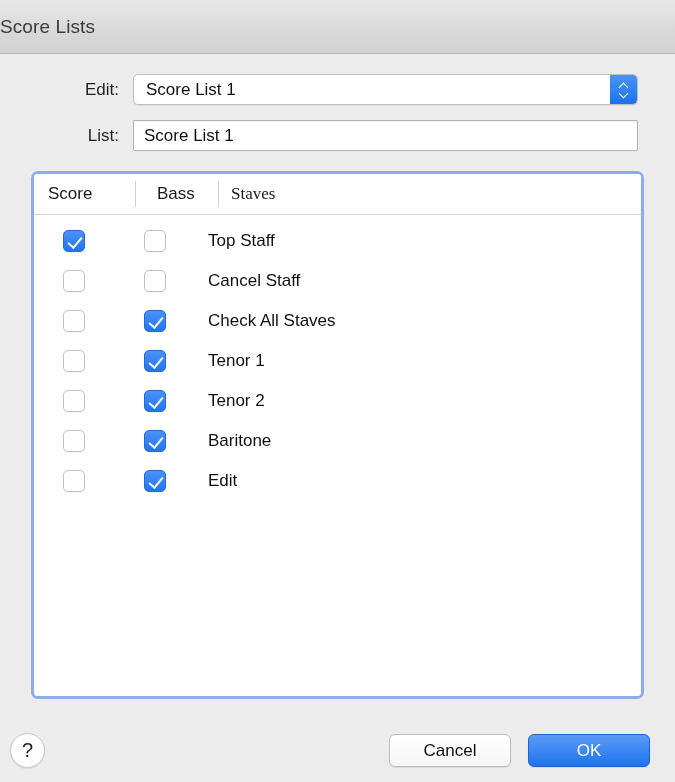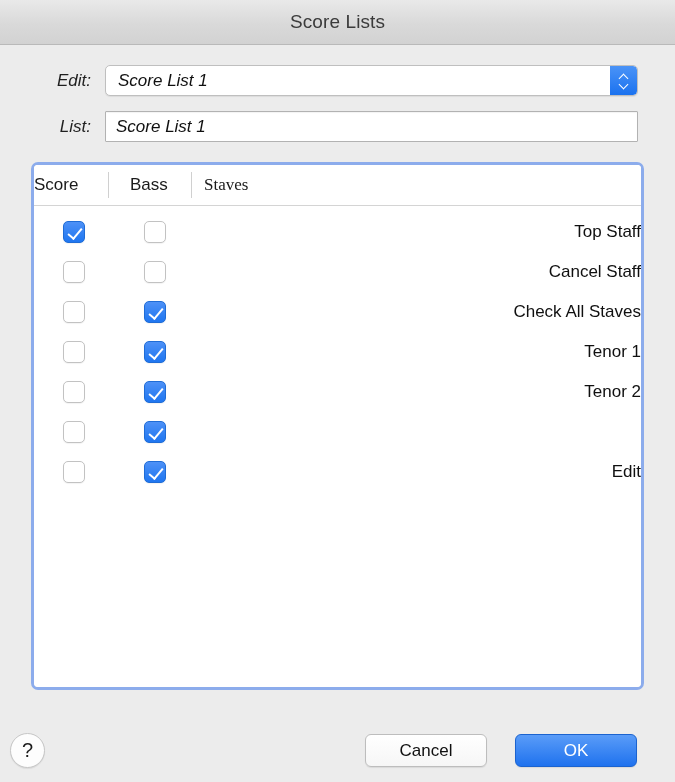--- a/index.html
+++ b/index.html
@@ -17,38 +17,37 @@
     position: relative;
     width: 675px;
     height: 782px;
     background: #ececec;
     display: flex;
     flex-direction: column;
   }
 
   
   .titlebar {
-    height: 45px;
+    height: 54px;
     background: linear-gradient(to bottom, #e9e9e9 0%, #d9d9d9 55%, #d2d2d2 100%);
     border-bottom: 1px solid #b9b9b9;
     display: flex;
     align-items: center;
-    justify-content: center;
+    justify-content: flex-start;
     flex: 0 0 auto;
   }
   .titlebar-title {
     font-size: 19px;
     color: #3b3b3b;
     letter-spacing: 0.1px;
   }
 
   
   .form-area {
-    padding: 20px 37px 0 20px;
-    font-style: italic;
+    padding: 20px 37px 0 48px;
   }
 
   .form-row {
     display: flex;
     align-items: center;
     margin-bottom: 15px;
   }
 
   .form-label {
     width: 85px;
@@ -152,21 +151,21 @@
     flex: 0 0 auto;
   }
   .th {
     font-size: 17px;
     color: #1a1a1a;
     display: flex;
     align-items: center;
     height: 100%;
     position: relative;
   }
-  .th-score { width: 75px; }
+  .th-score { width: 102px; padding-left: 14px; }
   .th-part  { width: 83px; padding-left: 21px; }
   .th-staves{ flex: 1 1 auto; padding-left: 12px; font-family: Liberation Serif, serif; }
   .th-score::after, .th-part::after {
     content: "";
     position: absolute;
     right: 0;
     top: 7px;
     bottom: 7px;
     width: 1px;
     background: #d0d0d0;
@@ -174,21 +173,20 @@
 
   .table-body {
     flex: 1 1 auto;
     padding-top: 6px;
   }
 
   .row {
     height: 40px;
     display: flex;
     align-items: center;
-    text-align: right;
   }
   .cell-score { width: 79px; display: flex; justify-content: center; align-items: center; }
   .cell-part  { width: 83px; display: flex; justify-content: center; align-items: center; }
   .cell-staves{ flex: 1 1 auto; padding-left: 12px; font-size: 17px; color: #101010; }
 
   .checkbox {
     width: 22px;
     height: 22px;
     border-radius: 5px;
     border: 1px solid #c2c2c2;
@@ -234,24 +232,24 @@
     display: flex;
     align-items: center;
     justify-content: center;
     font-size: 20px;
     color: #1c1c1c;
     box-shadow: 0 1px 1px rgba(0,0,0,0.08);
   }
 
   .btn-group {
     position: absolute;
-    right: 38px;
+    right: 25px;
     bottom: 15px;
     display: flex;
-    gap: 28px;
+    gap: 17px;
     border-radius: 9px;
   }
 
   .btn {
     height: 33px;
     min-width: 122px;
     border-radius: 6px;
     font-size: 17px;
     display: flex;
     align-items: center;
@@ -352,20 +350,21 @@
             </div>
             <div class="cell-staves">Tenor 2</div>
           </div>
           <div class="row">
             <div class="cell-score">
               <span class="checkbox"></span>
             </div>
             <div class="cell-part">
               <span class="checkbox checked"></span>
             </div>
+            <div class="cell-staves">Baritone</div>
           </div>
           <div class="row">
             <div class="cell-score">
               <span class="checkbox"></span>
             </div>
             <div class="cell-part">
               <span class="checkbox checked"></span>
             </div>
             <div class="cell-staves">Edit</div>
           </div>

